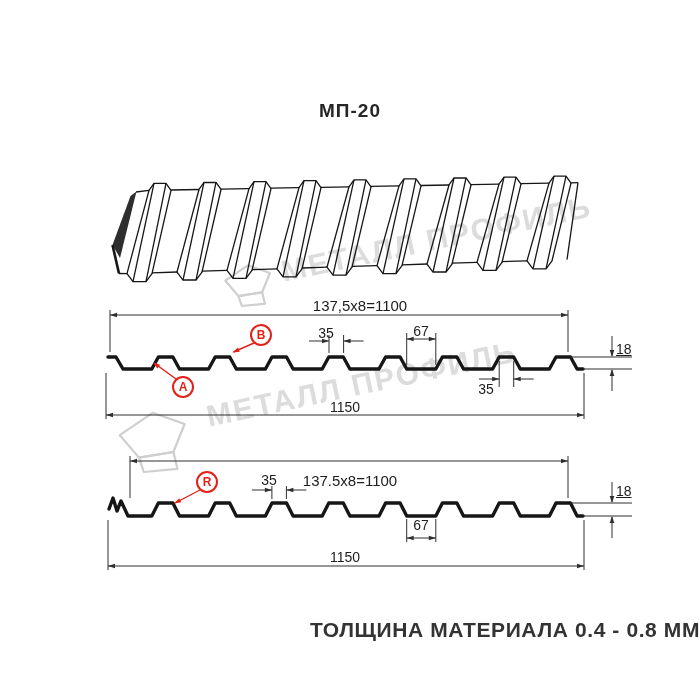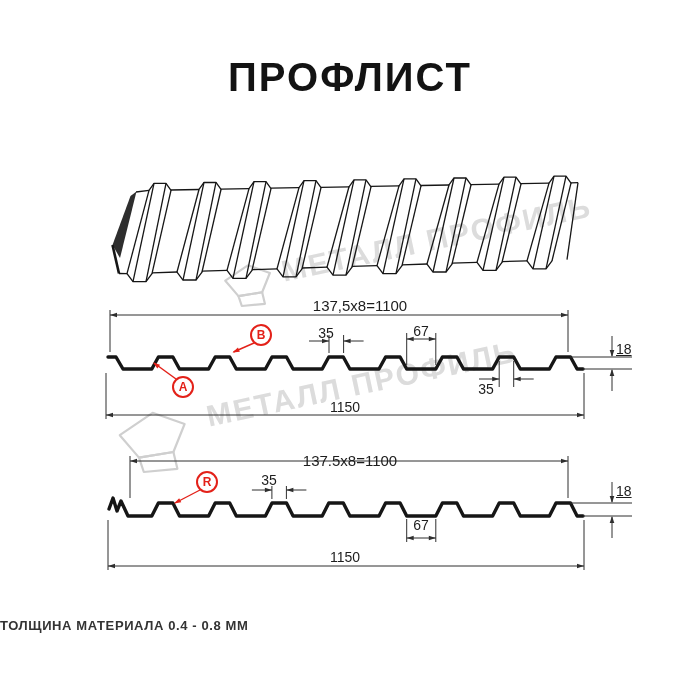--- a/index.html
+++ b/index.html
@@ -2,22 +2,22 @@
 <html><head>
 <meta charset="utf-8">
 <style>
   html,body{margin:0;padding:0;width:700px;height:700px;background:#ffffff;overflow:hidden;
     font-family:"Liberation Sans",sans-serif;}
   #page{position:relative;width:700px;height:700px;background:#fff;}
   .ttl{position:absolute;left:0;width:700px;text-align:center;top:55px;
     font-size:40px;font-weight:800;letter-spacing:2px;color:#131313;}
   .sub{position:absolute;left:0;width:700px;text-align:center;top:100px;
     font-size:19px;font-weight:600;letter-spacing:1px;color:#262626;}
-  .foot{position:absolute;left:0;width:700px;text-align:left;top:618px;
-    font-size:13px;font-weight:600;letter-spacing:.6px;color:#333;}
+  .foot{position:absolute;left:0;width:700px;text-align:right;top:618px;
+    font-size:21px;font-weight:600;letter-spacing:.6px;color:#333;}
   .wm{position:absolute;font-weight:700;font-size:30px;letter-spacing:2px;color:#dcdcdc;
     transform:rotate(-12deg);transform-origin:0 50%;white-space:nowrap;}
   .dim{position:absolute;font-size:14px;font-weight:400;color:#1d1d1d;white-space:nowrap;
     transform:translateX(-50%);text-align:center;}
   .dim.noc{transform:none;text-decoration:underline;}
   .badge{position:absolute;width:22px;height:22px;box-sizing:border-box;border:2px solid #e32119;
     border-radius:50%;color:#e32119;font-size:12px;font-weight:700;line-height:18px;
     text-align:center;background:#fff;}
   svg#cv{position:absolute;left:0;top:0;}
 </style>
@@ -187,30 +187,30 @@
       <g>
         <line x1="176" y1="379" x2="154" y2="363" stroke="#e32119" stroke-width="1.4"></line>
         <polygon points="153,362.5 157.3470796408688,368.4491931046104 160.02845586794678,364.71151715171385" fill="#e32119"></polygon>
         <line x1="254" y1="343" x2="233.5" y2="352" stroke="#e32119" stroke-width="1.4"></line>
         <polygon points="232.5,352.5 239.8323830798015,351.77463225117134 237.97322937752517,347.56707387233547" fill="#e32119"></polygon>
         <line x1="200" y1="490" x2="175" y2="503" stroke="#e32119" stroke-width="1.4"></line>
         <polygon points="174,503.5 181.2723476601004,502.3155340821146 179.15259741512395,498.23305212882656" fill="#e32119"></polygon>
       </g>
     </svg>
 
-  <div class="ttl">ПРОФЛИСТ</div>
+  <div class="sub">МП-20</div>
 
   <div class="dim" style="left:360px;top:297px;font-size:15px;">137,5x8=1100</div>
   <div class="dim" style="left:345px;top:399px;">1150</div>
   <div class="dim" style="left:326px;top:325px;">35</div>
   <div class="dim" style="left:421px;top:323px;">67</div>
   <div class="dim" style="left:486px;top:381px;">35</div>
   <div class="dim noc" style="left:616px;top:341px;">18</div>
 
-  <div class="dim" style="left:350px;top:452px;font-size:15px;">137.5x8=1100</div>
+  <div class="dim" style="left:350px;top:472px;font-size:15px;">137.5x8=1100</div>
   <div class="dim" style="left:345px;top:549px;">1150</div>
   <div class="dim" style="left:269px;top:472px;">35</div>
   <div class="dim" style="left:421px;top:517px;">67</div>
   <div class="dim noc" style="left:616px;top:483px;">18</div>
 
   <div class="badge" style="left: 172px; top: 376px; border-color: rgb(227, 33, 25); color: rgb(227, 33, 25);">A</div>
   <div class="badge" style="left: 250px; top: 324px; border-color: rgb(227, 33, 25); color: rgb(227, 33, 25);">B</div>
   <div class="badge" style="left: 196px; top: 471px; border-color: rgb(227, 33, 25); color: rgb(227, 33, 25);">R</div>
 
   <div class="foot">ТОЛЩИНА МАТЕРИАЛА 0.4 - 0.8 ММ</div>

